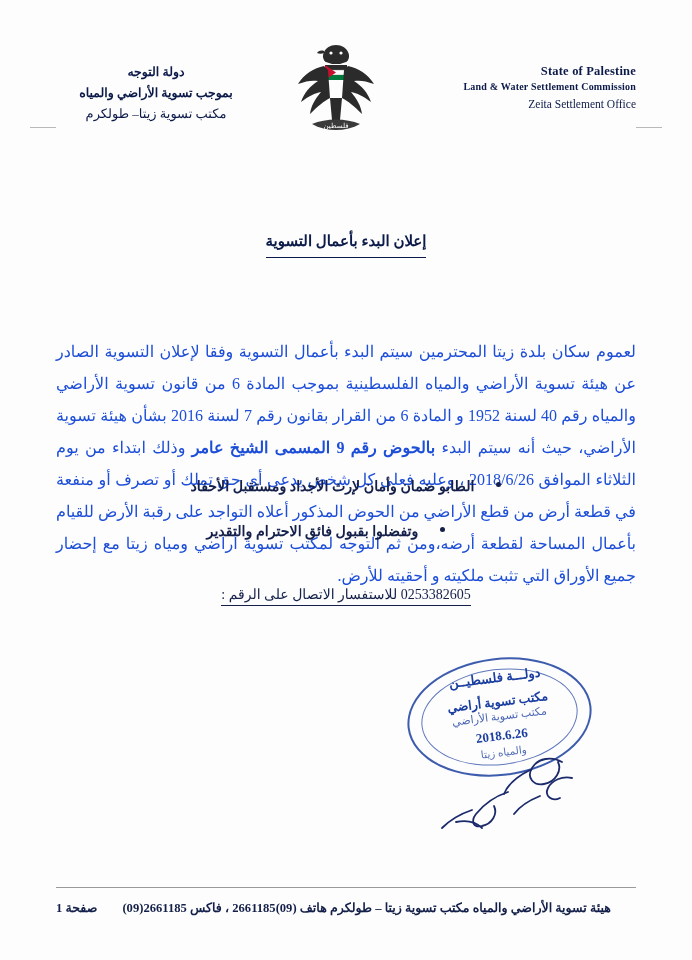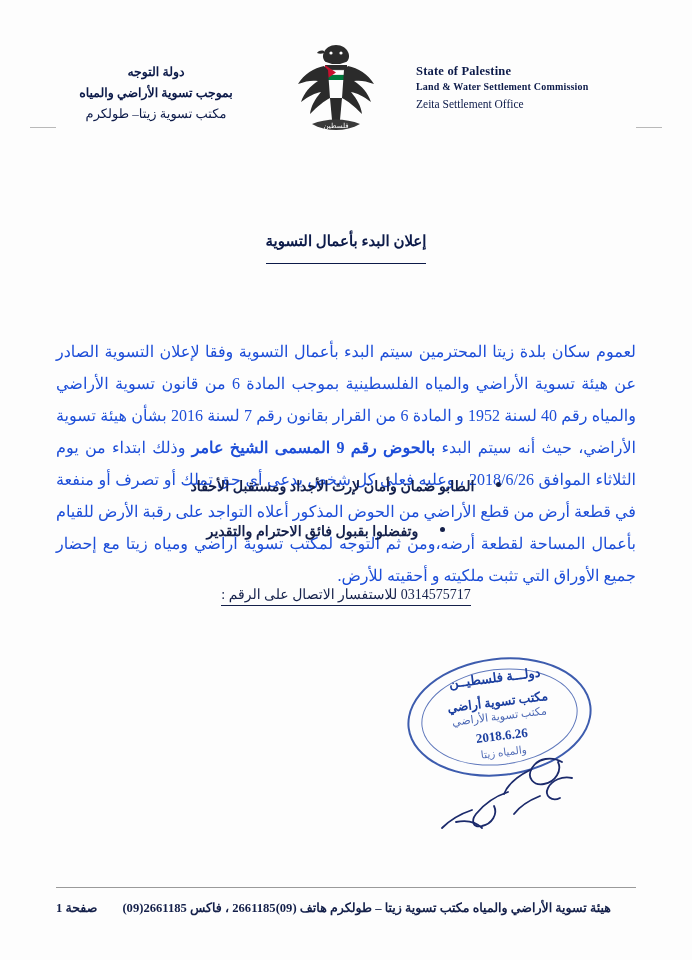--- a/index.html
+++ b/index.html
@@ -28,21 +28,21 @@
     left: 0;
     right: 0;
     height: 100px;
     display: flex;
     align-items: flex-start;
     justify-content: space-between;
     padding: 0 56px;
     box-sizing: border-box;
   }
   .header-en {
-    text-align: left;
+    text-align: right;
     font-family: "Liberation Serif", serif;
     color: #0c1a49;
     padding-top: 22px;
     width: 220px;
   }
   .header-en .l1 {
     font-size: 12.5px;
     font-weight: bold;
     letter-spacing: 0.2px;
     line-height: 1.45;
@@ -97,21 +97,21 @@
     left: 0;
     right: 0;
     text-align: center;
     font-size: 15px;
     font-weight: bold;
     color: #0c1a49;
     direction: rtl;
   }
   .doc-title span {
     border-bottom: 1.4px solid #0c1a49;
-    padding-bottom: 14px;
+    padding-bottom: 8px;
   }
 
   
   .body-text {
     position: absolute;
     top: 300px;
     right: 56px;
     left: 56px;
     direction: rtl;
     text-align: justify;
@@ -336,21 +336,21 @@
       <span>الطابو ضمان وأمان لإرث الأجداد ومستقبل الأحفاد</span>
     </div>
     <div class="bullet-row second">
       <span class="bullet-dot"></span>
       <span>وتفضلوا بقبول فائق الاحترام والتقدير</span>
     </div>
   </div>
 
   <div class="contact">
     <span class="inner">
-      <span class="num">0314575717</span>
+      <span class="num">0253382605</span>
       <span>للاستفسار الاتصال على الرقم :</span>
     </span>
   </div>
 
   <div class="stamp-area">
 
     <div class="stamp">
       <div class="ring"></div>
       <div class="ring inner"></div>
       <div class="st-top">دولـــة فلسطيــن</div>

